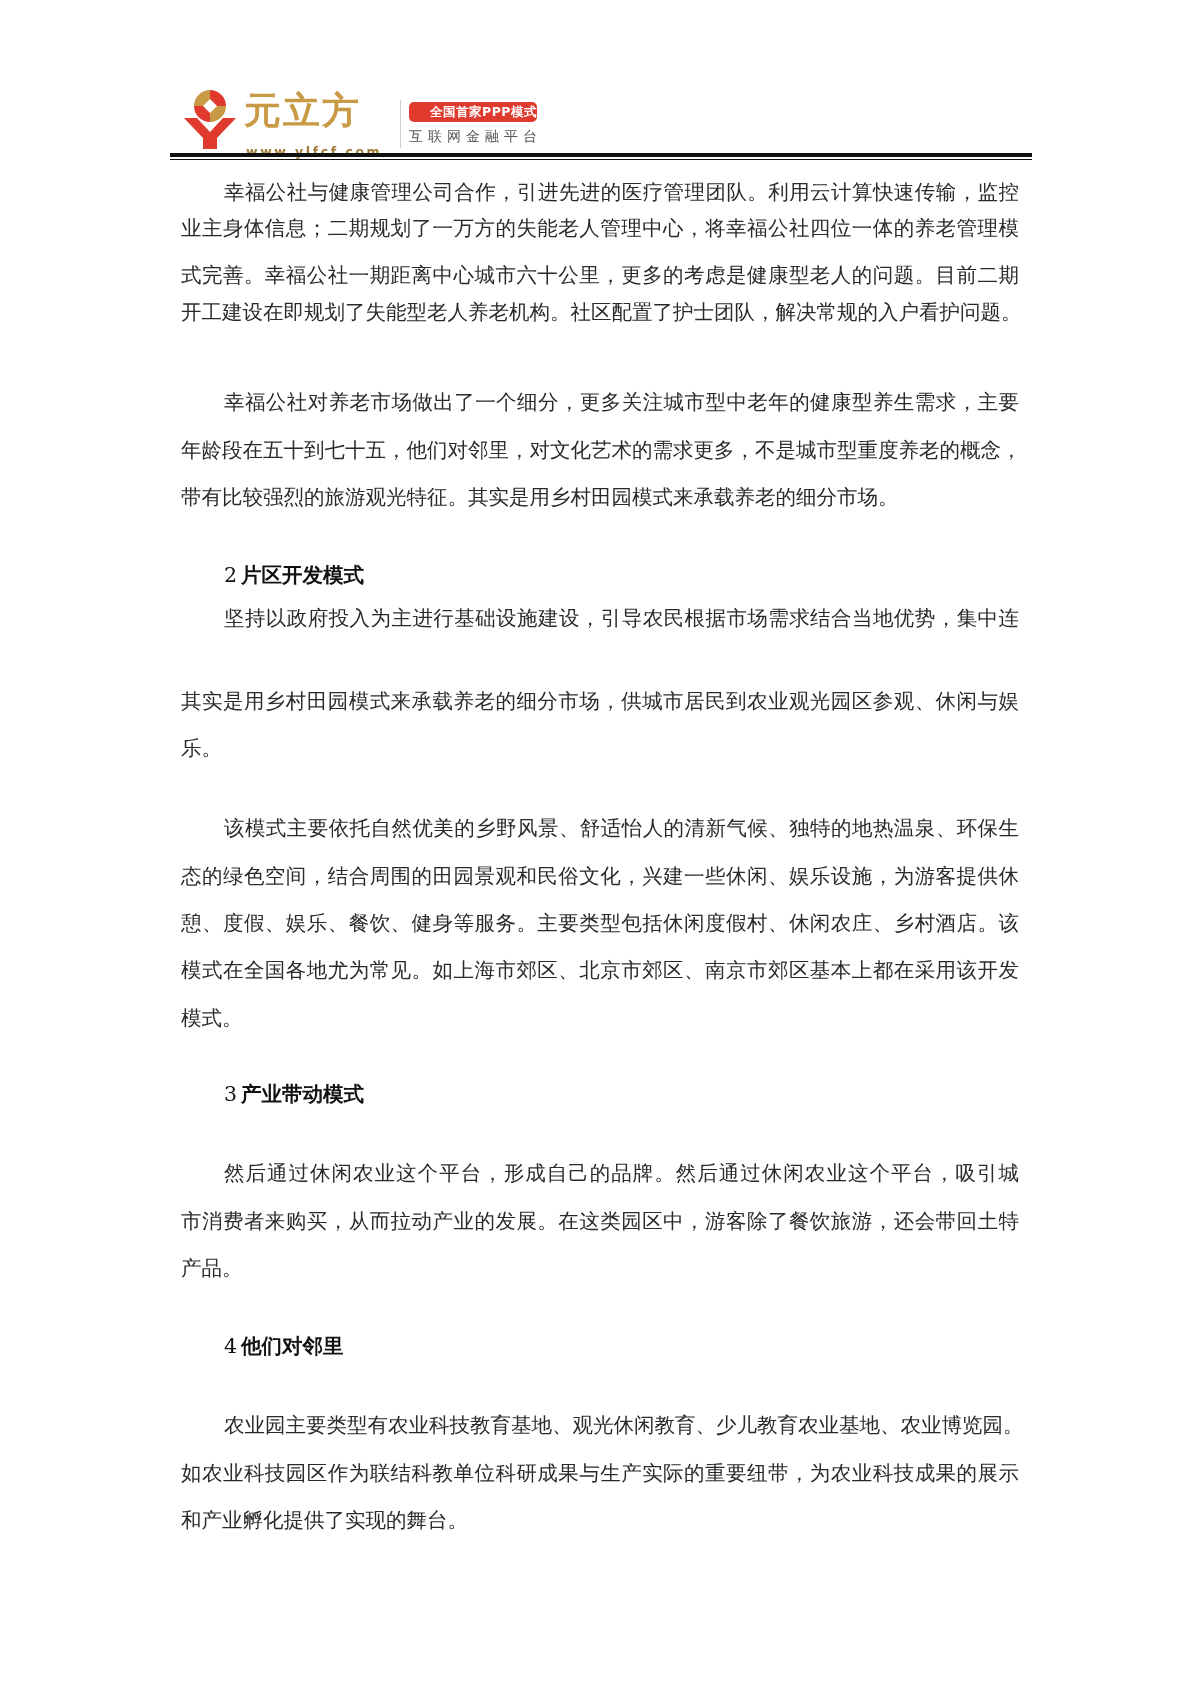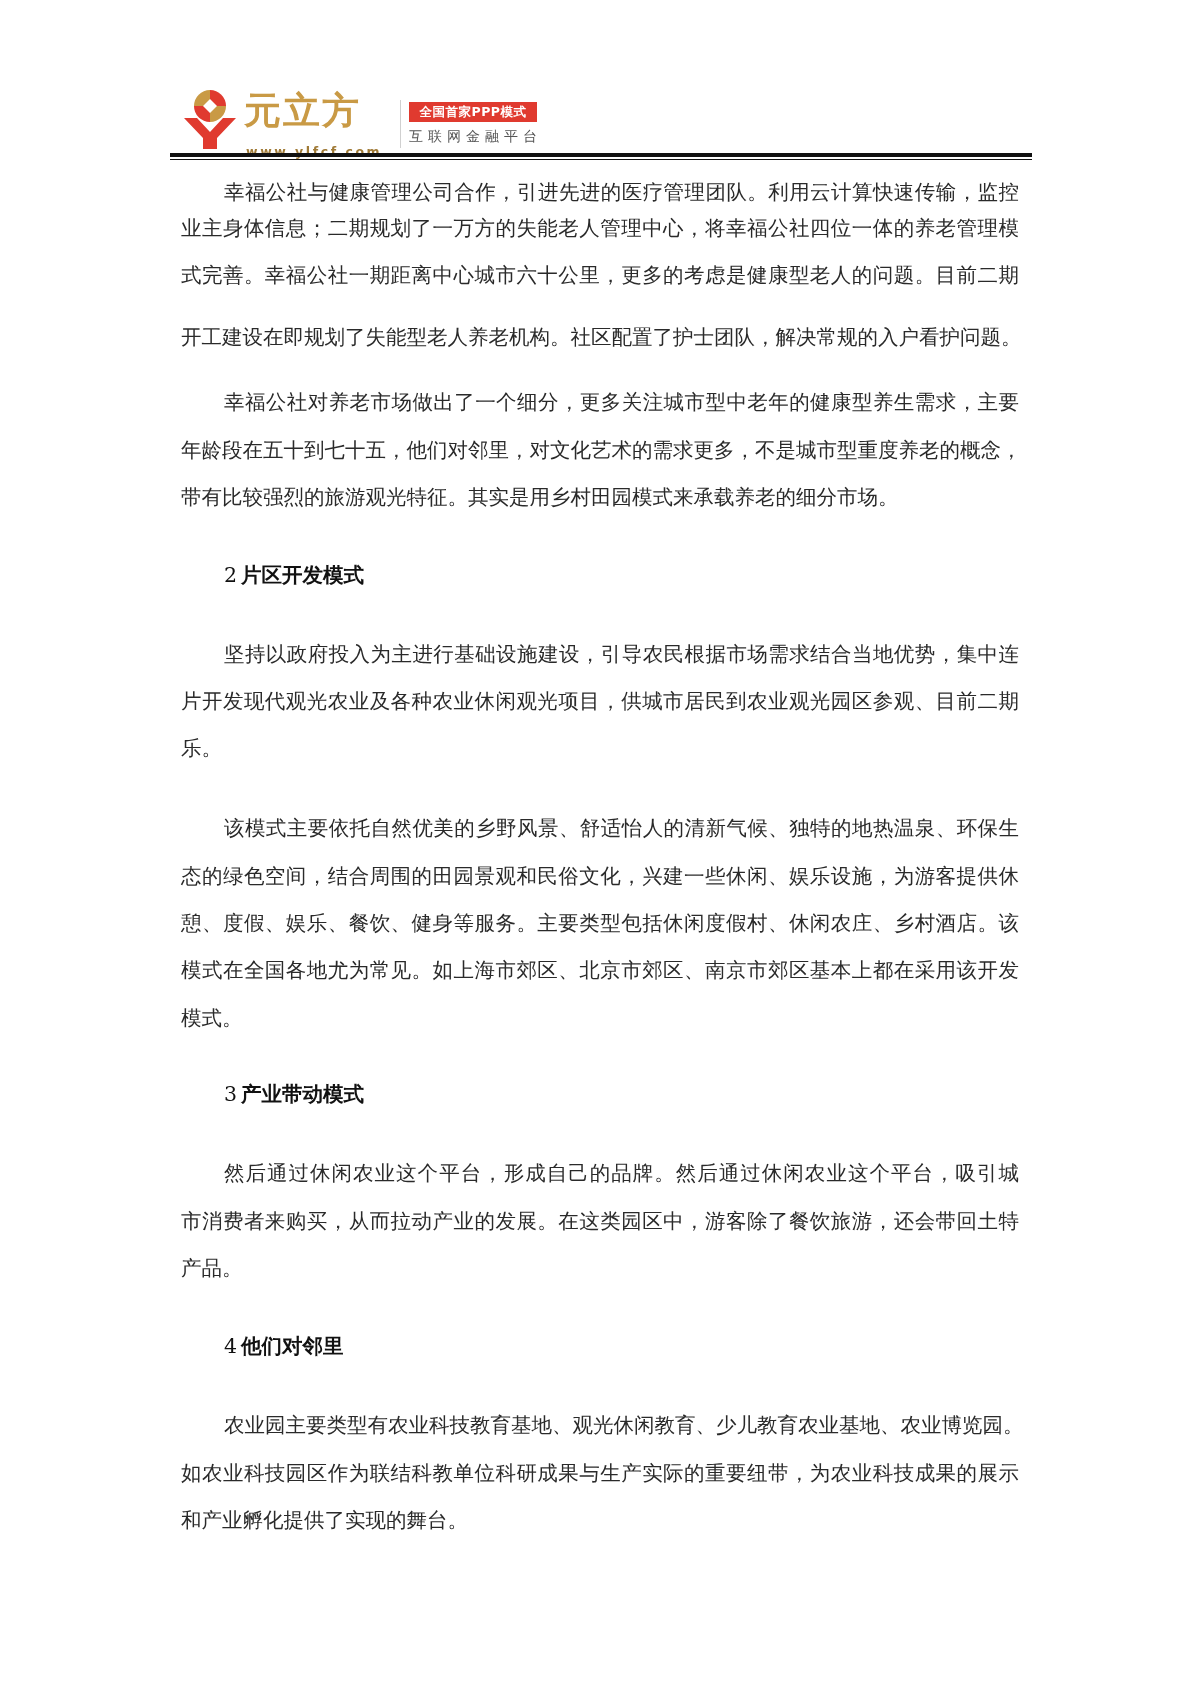--- a/index.html
+++ b/index.html
@@ -8,21 +8,21 @@
 
   .header { position: absolute; left: 0; top: 0; width: 1200px; height: 124px; }
   .logo-icon { position: absolute; left: 183px; top: 88px; width: 54px; height: 62px; }
   .logo-cn { position: absolute; left: 244px; top: 90px; font-family: "DejaVu Sans", sans-serif;
              font-weight: bold; font-size: 37px; letter-spacing: 2px; color: #c99a45; line-height: 42px; }
   .logo-url { position: absolute; left: 246px; top: 144px; font-family: "DejaVu Sans", sans-serif;
               font-size: 12.5px; letter-spacing: 2.6px; color: #a07a36; line-height: 16px; font-weight: bold; }
   .vdivider { position: absolute; left: 400px; top: 100px; width: 1px; height: 48px; background: #d0d0d0; }
   .badge { position: absolute; left: 409px; top: 102px; width: 128px; height: 20px; background: #e03a2f;
            color: #fff; font-family: "DejaVu Sans", sans-serif; font-weight: bold; font-size: 12.5px;
-           line-height: 20px; text-align: center; border-radius: 0; letter-spacing: 0.5px; }
+           line-height: 20px; text-align: right; border-radius: 5px; letter-spacing: 0.5px; }
   .tagline { position: absolute; left: 409px; top: 128px; font-family: Liberation Mono, monospace;
              font-size: 14px; letter-spacing: 5px; color: #555; line-height: 18px; }
   .rule-thick { position: absolute; left: 170px; top: 153px; width: 862px; height: 4px; background: #111; }
   .rule-thin  { position: absolute; left: 170px; top: 159px; width: 862px; height: 1px; background: #111; }
 
   .content { position: absolute; left: 181px; top: 0; width: 840px; }
   .line { position: absolute; left: 0; height: 48px; line-height: 48px; font-size: 20.5px; white-space: nowrap;
           color: #2a2a2a; text-align: center; }
   .line.just { width: 838px; text-align: justify; text-align-last: justify; }
   .indent { padding-left: 43px; box-sizing: border-box; }
@@ -50,32 +50,32 @@
   <div class="tagline">互联网金融平台</div>
   <div class="rule-thick"></div>
   <div class="rule-thin"></div>
 </div>
 
 <div class="content">
 
   <div class="line just indent" style="top:168px">幸福公社与健康管理公司合作，引进先进的医疗管理团队。利用云计算快速传输，监控</div>
   <div class="line just" style="top:204px">业主身体信息；二期规划了一万方的失能老人管理中心，将幸福公社四位一体的养老管理模</div>
   <div class="line just" style="top:251px">式完善。幸福公社一期距离中心城市六十公里，更多的考虑是健康型老人的问题。目前二期</div>
-  <div class="line just" style="top:313px">开工建设在即规划了失能型老人养老机构。社区配置了护士团队，解决常规的入户看护问题。</div>
+  <div class="line just" style="top:288px">开工建设在即规划了失能型老人养老机构。社区配置了护士团队，解决常规的入户看护问题。</div>
 
   <div class="line just indent" style="top:378px">幸福公社对养老市场做出了一个细分，更多关注城市型中老年的健康型养生需求，主要</div>
   <div class="line just" style="top:426px">年龄段在五十到七十五，他们对邻里，对文化艺术的需求更多，不是城市型重度养老的概念，</div>
   <div class="line" style="top:473px">带有比较强烈的旅游观光特征。其实是用乡村田园模式来承载养老的细分市场。</div>
 
   <div class="heading" style="top:551px">
     <span class="num">2</span><span>片区开发模式</span>
   </div>
 
-  <div class="line just indent" style="top:630px">坚持以政府投入为主进行基础设施建设，引导农民根据市场需求结合当地优势，集中连</div>
-  <div class="line just" style="top:677px">片开发现代观光农业及各种农业休闲观光项目，供城市居民到农业观光园区参观、目前二期</div>
+  <div class="line just indent" style="top:594px">坚持以政府投入为主进行基础设施建设，引导农民根据市场需求结合当地优势，集中连</div>
+  <div class="line just" style="top:677px">其实是用乡村田园模式来承载养老的细分市场，供城市居民到农业观光园区参观、休闲与娱</div>
   <div class="line" style="top:724px">乐。</div>
 
   <div class="line just indent" style="top:804px">该模式主要依托自然优美的乡野风景、舒适怡人的清新气候、独特的地热温泉、环保生</div>
   <div class="line just" style="top:852px">态的绿色空间，结合周围的田园景观和民俗文化，兴建一些休闲、娱乐设施，为游客提供休</div>
   <div class="line just" style="top:899px">憩、度假、娱乐、餐饮、健身等服务。主要类型包括休闲度假村、休闲农庄、乡村酒店。该</div>
   <div class="line just" style="top:946px">模式在全国各地尤为常见。如上海市郊区、北京市郊区、南京市郊区基本上都在采用该开发</div>
   <div class="line" style="top:994px">模式。</div>
 
   <div class="heading" style="top:1070px">
     <span class="num">3</span><span>产业带动模式</span>

